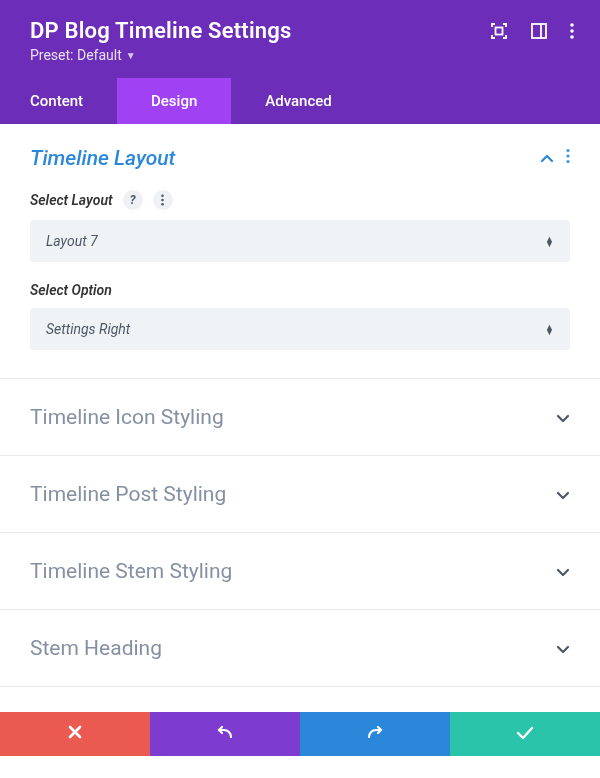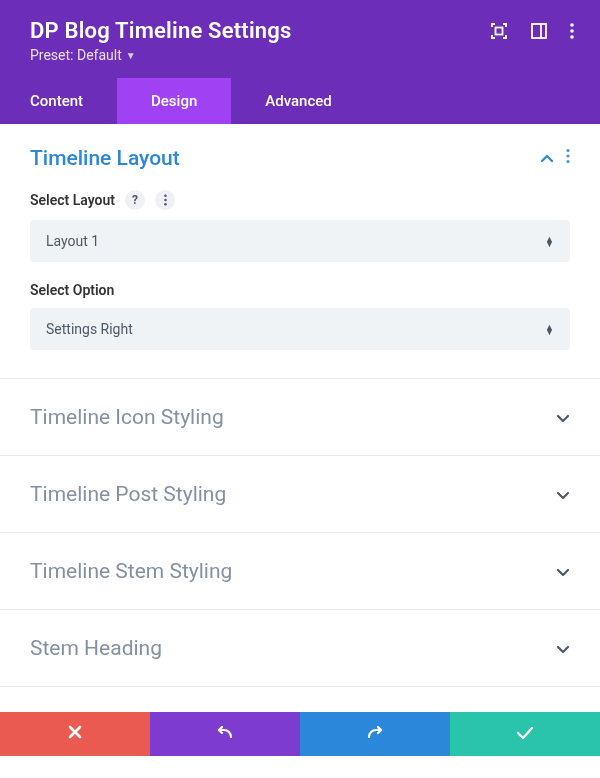--- a/index.html
+++ b/index.html
@@ -63,20 +63,21 @@
     .content-area {
       height: 588px;
       overflow-y: auto;
       background: #fff;
     }
     .section {
       border-bottom: 1px solid #eaeaea;
     }
     .section-open {
       padding: 22px 30px 28px 30px;
+      font-style: italic;
     }
     .section-header-open {
       display: flex;
       align-items: center;
       justify-content: space-between;
       margin-bottom: 20px;
     }
     .section-title-open {
       color: #2b87da;
       font-size: 21px;
@@ -234,21 +235,21 @@
         <span class="label-icon q">?</span>
         <span class="label-icon">
           <svg width="3" height="12" viewBox="0 0 3 12" fill="#4c5866">
             <circle cx="1.5" cy="1.8" r="1.3"></circle>
             <circle cx="1.5" cy="6" r="1.3"></circle>
             <circle cx="1.5" cy="10.2" r="1.3"></circle>
           </svg>
         </span>
       </div>
       <div class="select-box">
-        <span>Layout 1</span>
+        <span>Layout 7</span>
         <span class="select-arrows">
           <span>▲</span>
             <span>▼</span>
         </span>
       </div>
     </div>
 
     <div class="field-group">
       <div class="field-label">
         <span>Select Option</span>

